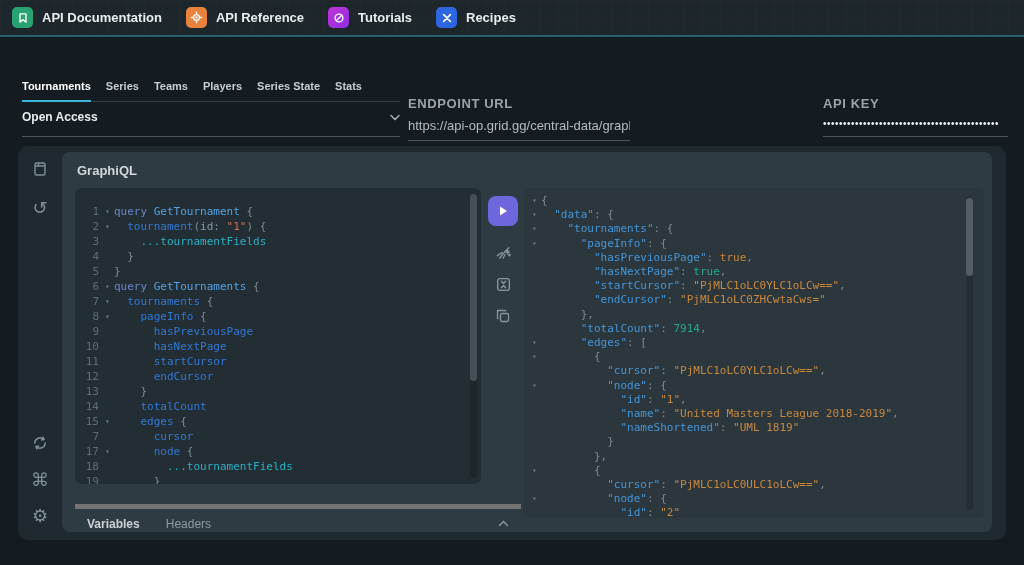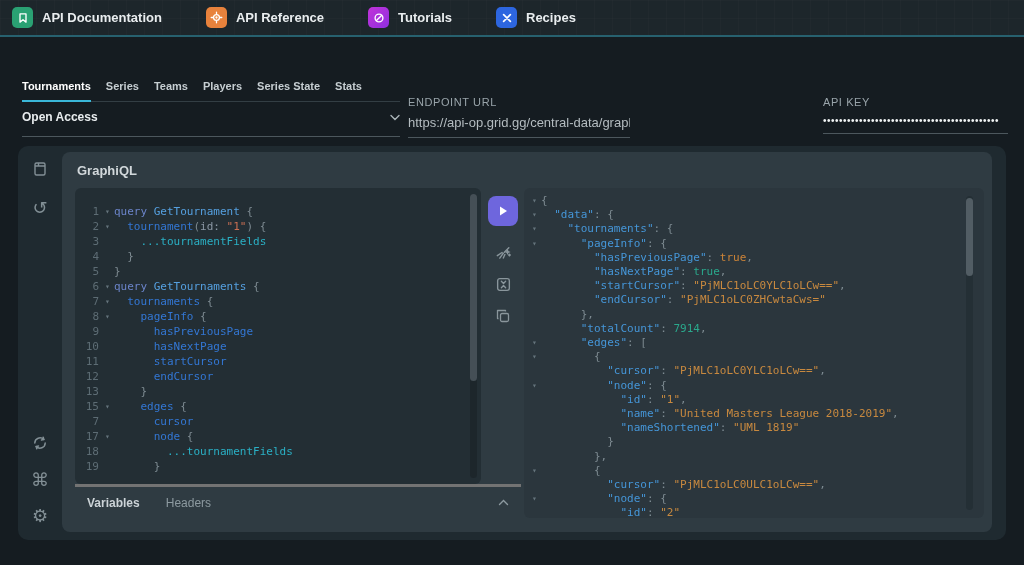--- a/index.html
+++ b/index.html
@@ -1,20 +1,20 @@
 <!DOCTYPE html>
 <html><head>
 <meta charset="utf-8">
 <style>
   * { margin:0; padding:0; box-sizing:border-box; }
   html,body { width:1024px; height:565px; background:#151c21; font-family:"Liberation Sans",sans-serif; overflow:hidden; position:relative; }
 
   
   .topbar { position:absolute; left:0; top:0; width:1024px; height:37px; background:#1d262b;
-    border-bottom:2px solid #27616f; display:flex; align-items:center; gap:44px; padding-left:12px;
+    border-bottom:2px solid #27616f; display:flex; align-items:center; gap:24px; padding-left:12px;
     background-image:linear-gradient(rgba(255,255,255,.015) 1px, transparent 1px),
                      linear-gradient(90deg, rgba(255,255,255,.015) 1px, transparent 1px);
     background-size:18px 18px; }
   .nav-tab { display:flex; align-items:center; gap:9px; height:100%; position:relative; cursor:pointer; }
   .nav-icon { width:21px; height:21px; border-radius:5px; display:flex; align-items:center; justify-content:center; flex:none; }
   .nav-icon svg { display:block; }
   .bg-green  { background:#2aa173; }
   .bg-orange { background:#e8823c; }
   .bg-purple { background:linear-gradient(135deg,#c233d8,#8e2fe0); }
   .bg-blue   { background:#2d66e0; }
@@ -28,21 +28,21 @@
   .subnav { display:flex; gap:15px; }
   .subtab { font-size:11px; font-weight:bold; color:#c6ced2; padding-bottom:9px; position:relative; white-space:nowrap; cursor:pointer; }
   .subtab.active { color:#ffffff; }
   .subtab.active::after { content:""; position:absolute; left:0; right:0; bottom:-1px; height:2px; background:#3ab7d8; }
 
   
   .access { position:absolute; left:22px; top:110px; width:378px; border-bottom:1px solid #4c575d;
     padding-bottom:12px; display:flex; justify-content:space-between; align-items:center; cursor:pointer; }
   .access-label { font-size:12px; font-weight:bold; color:#e8ecee; }
   .field { position:absolute; top:96px; }
-  .field-label { font-size:11px; font-weight:normal; letter-spacing:.6px; color:#99a4aa; }
+  .field-label { font-size:13px; font-weight:bold; letter-spacing:.6px; color:#99a4aa; }
   .field-value { margin-top:7px; font-size:13px; color:#b4bcc0; padding-bottom:7px; border-bottom:1px solid #4c575d; white-space:nowrap; overflow:hidden; }
   .f-endpoint { left:408px; width:222px; }
   .f-apikey { left:823px; width:185px; }
   .f-apikey .field-value { font-size:10px; letter-spacing:.5px; color:#f2f5f6; }
 
   
   .pg { position:absolute; left:18px; top:146px; width:988px; height:394px; background:#1f2a30; border-radius:10px; }
   .side-btn { position:absolute; left:11px; width:22px; height:22px; color:#828f95; display:flex; align-items:center; justify-content:center; cursor:pointer; }
   .side-btn svg { display:block; }
   .side-glyph { font-size:18px; line-height:1; font-family:"DejaVu Sans",sans-serif; }
@@ -69,21 +69,21 @@
   .tool-btn { position:absolute; left:7px; width:20px; height:20px; color:#8a969c; display:flex; align-items:center; justify-content:center; cursor:pointer; }
 
   
   .response-box { position:absolute; left:462px; top:36px; right:8px; bottom:14px; background:#2b363d; border-radius:6px; overflow:hidden; }
   .resp-lines { position:absolute; left:4px; top:6px; right:22px; }
   .resp-lines .cm-line { line-height:14.2px; }
   .resp-scrollbar { position:absolute; right:11px; top:8px; bottom:8px; width:7px; border-radius:4px; background:#242f35; }
   .resp-thumb { position:absolute; top:2px; left:0; width:7px; height:78px; border-radius:4px; background:#525d64; }
 
   
-  .vh-bar { position:absolute; left:13px; top:332px; width:446px; height:34px; border-top:3px solid #737373;
+  .vh-bar { position:absolute; left:13px; top:352px; width:446px; height:34px; border-top:5px solid #737373;
     display:flex; align-items:center; gap:26px; padding:0 12px; }
   .vh-tab { font-size:12px; cursor:pointer; }
   .vh-tab.on { color:#ccd3d7; font-weight:bold; }
   .vh-tab.off { color:#8d9aa0; }
   .vh-chevron { margin-left:auto; color:#8d9aa0; cursor:pointer; display:flex; }
 
   
   .tk-k { color:#6b84c9; }   
   .tk-d { color:#55a0e0; }   
   .tk-v { color:#3377d4; }   
@@ -204,20 +204,21 @@
           <div class="cm-line"><span class="ln">4</span><span class="fold"></span><span class="cm-code"><span class="tk-p">  }</span></span></div>
           <div class="cm-line"><span class="ln">5</span><span class="fold"></span><span class="cm-code"><span class="tk-p">}</span></span></div>
           <div class="cm-line"><span class="ln">6</span><span class="fold">▾</span><span class="cm-code"><span class="tk-k">query </span><span class="tk-d">GetTournaments </span><span class="tk-p">{</span></span></div>
           <div class="cm-line"><span class="ln">7</span><span class="fold">▾</span><span class="cm-code"><span class="tk-v">  tournaments </span><span class="tk-p">{</span></span></div>
           <div class="cm-line"><span class="ln">8</span><span class="fold">▾</span><span class="cm-code"><span class="tk-v">    pageInfo </span><span class="tk-p">{</span></span></div>
           <div class="cm-line"><span class="ln">9</span><span class="fold"></span><span class="cm-code"><span class="tk-v">      hasPreviousPage</span></span></div>
           <div class="cm-line"><span class="ln">10</span><span class="fold"></span><span class="cm-code"><span class="tk-v">      hasNextPage</span></span></div>
           <div class="cm-line"><span class="ln">11</span><span class="fold"></span><span class="cm-code"><span class="tk-v">      startCursor</span></span></div>
           <div class="cm-line"><span class="ln">12</span><span class="fold"></span><span class="cm-code"><span class="tk-v">      endCursor</span></span></div>
           <div class="cm-line"><span class="ln">13</span><span class="fold"></span><span class="cm-code"><span class="tk-p">    }</span></span></div>
+          <div class="cm-line"><span class="ln">14</span><span class="fold"></span><span class="cm-code"><span class="tk-v">    totalCount</span></span></div>
           <div class="cm-line"><span class="ln">15</span><span class="fold">▾</span><span class="cm-code"><span class="tk-v">    edges </span><span class="tk-p">{</span></span></div>
           <div class="cm-line"><span class="ln">7</span><span class="fold"></span><span class="cm-code"><span class="tk-v">      cursor</span></span></div>
           <div class="cm-line"><span class="ln">17</span><span class="fold">▾</span><span class="cm-code"><span class="tk-v">      node </span><span class="tk-p">{</span></span></div>
           <div class="cm-line"><span class="ln">18</span><span class="fold"></span><span class="cm-code"><span class="tk-g">        ...tournamentFields</span></span></div>
           <div class="cm-line"><span class="ln">19</span><span class="fold"></span><span class="cm-code"><span class="tk-p">      }</span></span></div>
         </div>
       <div class="ed-scrollbar">
           <div class="ed-thumb"></div>
         </div>
     </div>

